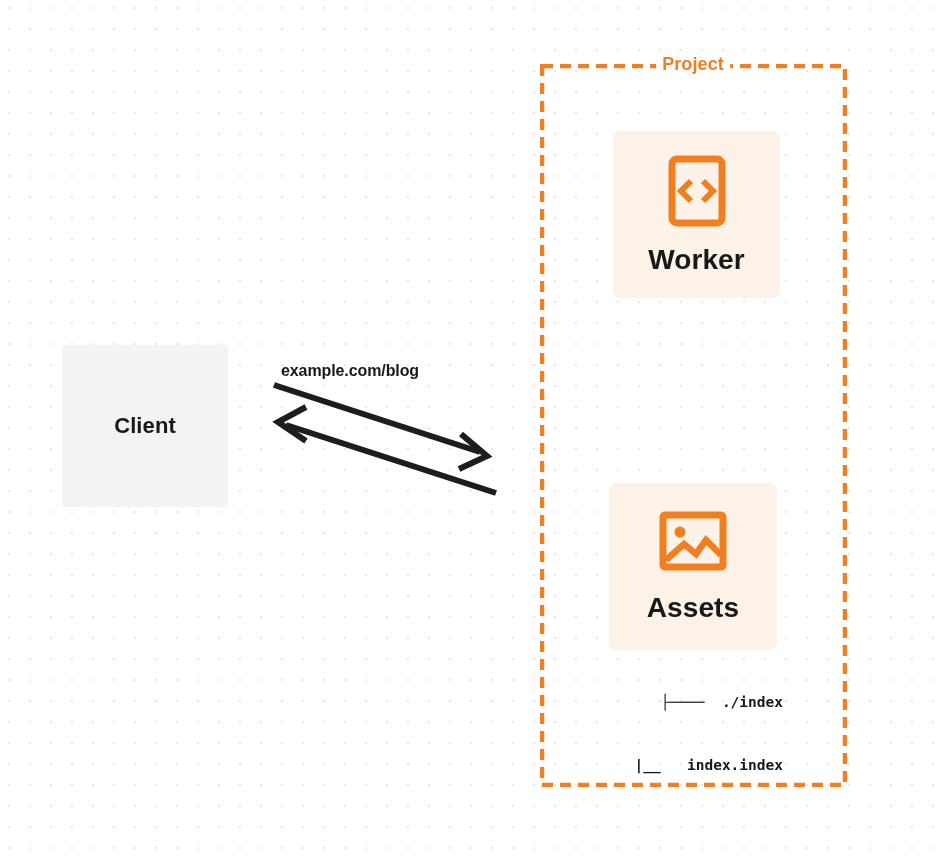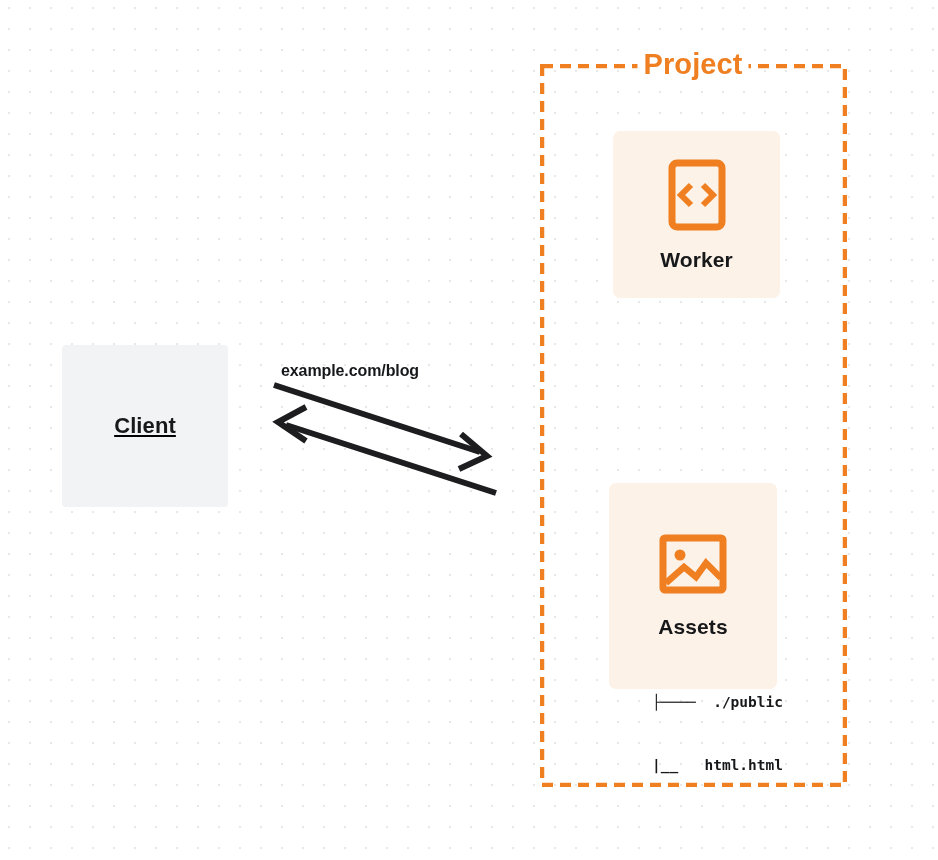--- a/index.html
+++ b/index.html
@@ -32,21 +32,20 @@
     position: absolute;
     left: 62px;
     top: 345px;
     width: 166px;
     height: 162px;
     background: #f2f3f5;
     border-radius: 4px;
     display: flex;
     align-items: center;
     justify-content: center;
-    text-decoration: underline;
   }
   .client-label {
     font-size: 22px;
     font-weight: 700;
     color: #17181a;
     letter-spacing: 0.1px;
   }
 
   
   .connector {
@@ -83,46 +82,46 @@
     inset: 0;
     pointer-events: none;
   }
   .project-title {
     position: absolute;
     left: 50%;
     top: 64px;
     transform: translate(-50%, -50%);
     background: #ffffff;
     padding: 0 6px;
-    font-size: 29px;
+    font-size: 18px;
     font-weight: 700;
     color: #ef7f21;
     letter-spacing: 0.1px;
     white-space: nowrap;
   }
 
   
   .card {
     position: absolute;
     background: #fdf2e7;
     border-radius: 7px;
     display: flex;
     flex-direction: column;
     align-items: center;
     justify-content: center;
   }
   .card-worker { left: 613px; top: 131px; width: 167px; height: 167px; }
-  .card-assets { left: 609px; top: 483px; width: 168px; height: 206px; }
+  .card-assets { left: 609px; top: 483px; width: 168px; height: 167px; }
 
   .card-icon {
     display: block;
     margin-bottom: 16px;
   }
   .card-label {
-    font-size: 21px;
+    font-size: 28px;
     font-weight: 700;
     color: #17181a;
     letter-spacing: 0.1px;
   }
 
   
   .file-tree {
     position: absolute;
     left: 588px;
     top: 650px;
@@ -184,18 +183,18 @@
   <div class="card card-assets">
     <svg class="card-icon" width="70" height="62" viewBox="0 0 70 62" style="margin-bottom:20px;">
       <rect x="5" y="5" width="60" height="52" rx="2" ry="2" fill="none" stroke="#ef7f21" stroke-width="7"></rect>
       <circle cx="22" cy="22" r="5.5" fill="#ef7f21"></circle>
       <polyline points="8,50 26,34 38,44 48,30 63,45" fill="none" stroke="#ef7f21" stroke-width="6.5" stroke-linecap="butt" stroke-linejoin="miter"></polyline>
     </svg>
     <span class="card-label">Assets</span>
   </div>
 
   <div class="file-tree">
-    <span class="tree-row">├────  ./public</span>
-    <span class="tree-row">    |__   html.html</span>
+    <span class="tree-row">├────  ./index</span>
+    <span class="tree-row">    |__   index.index</span>
     
   </div>
 
 </div>
 
 </body></html>

